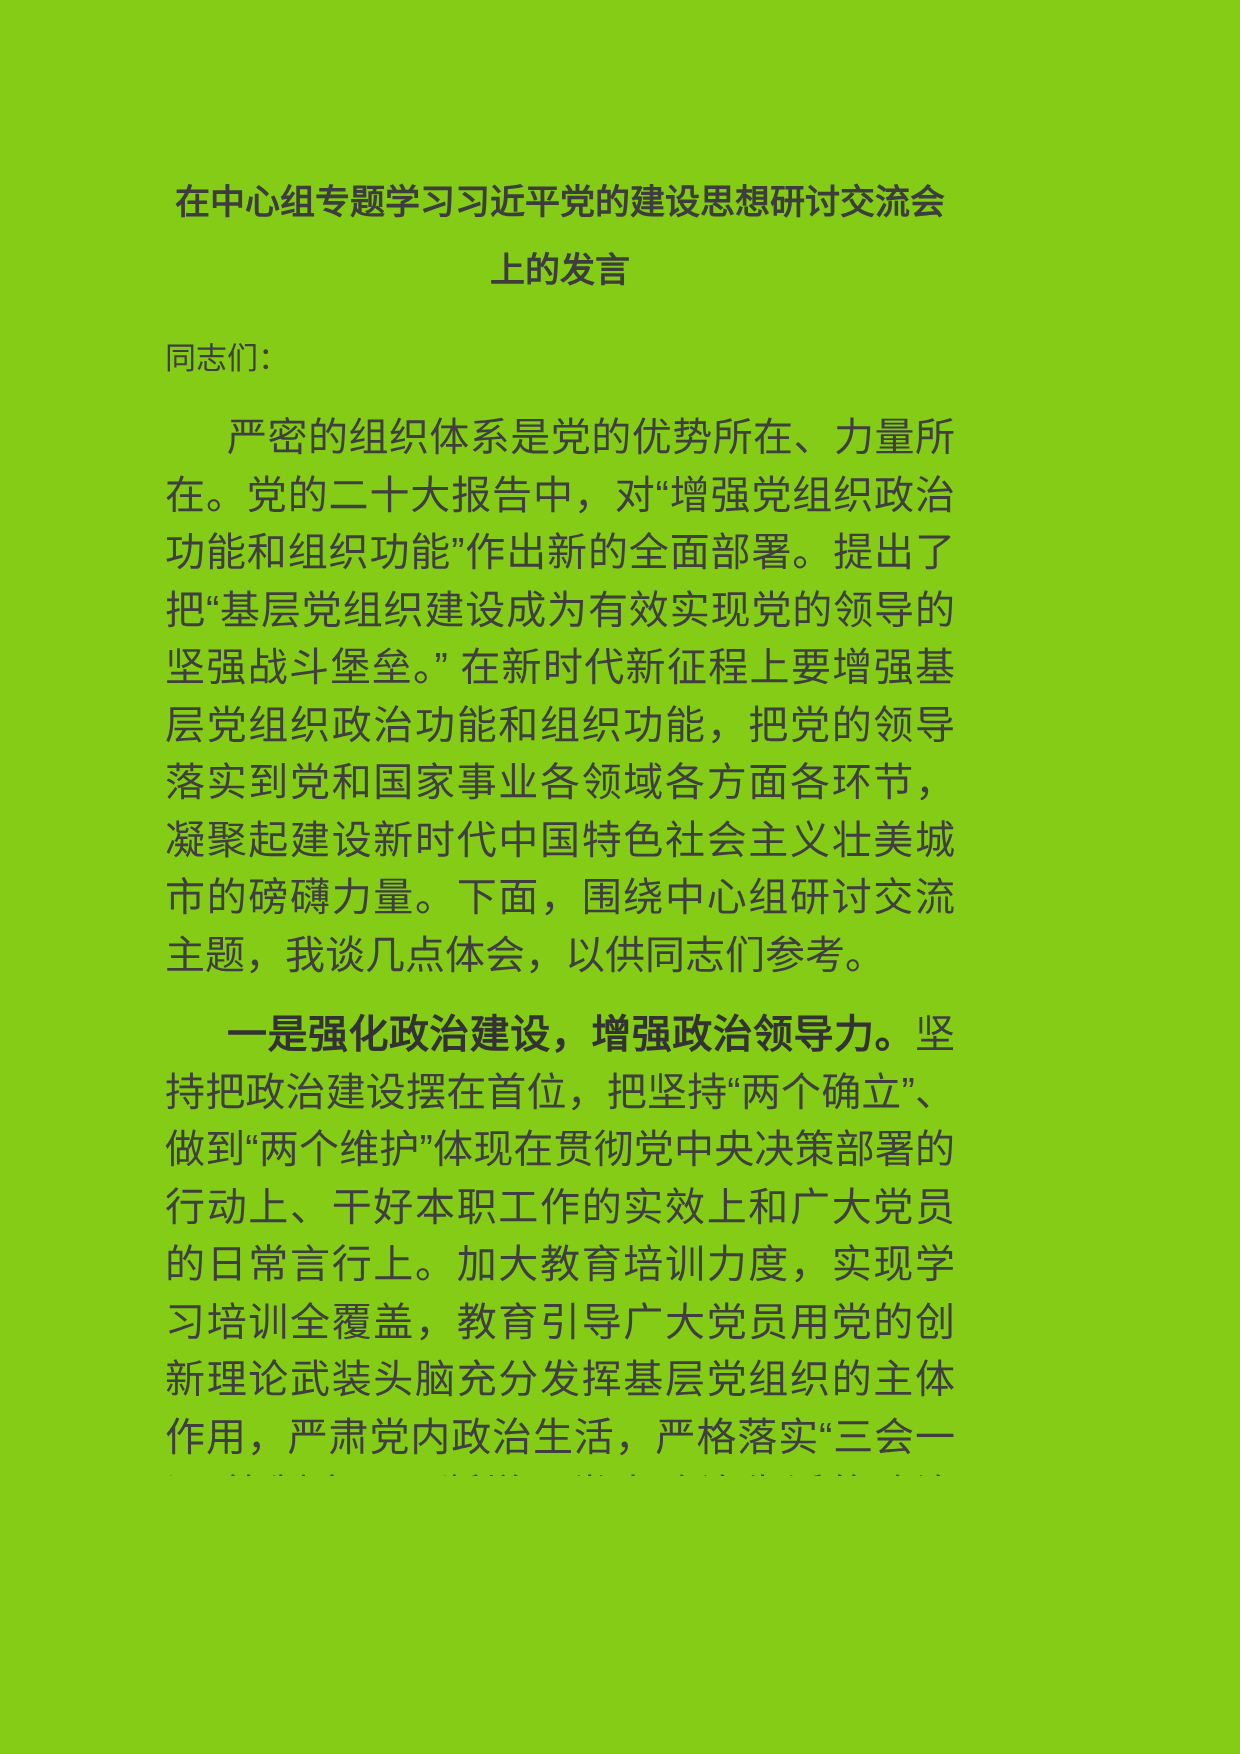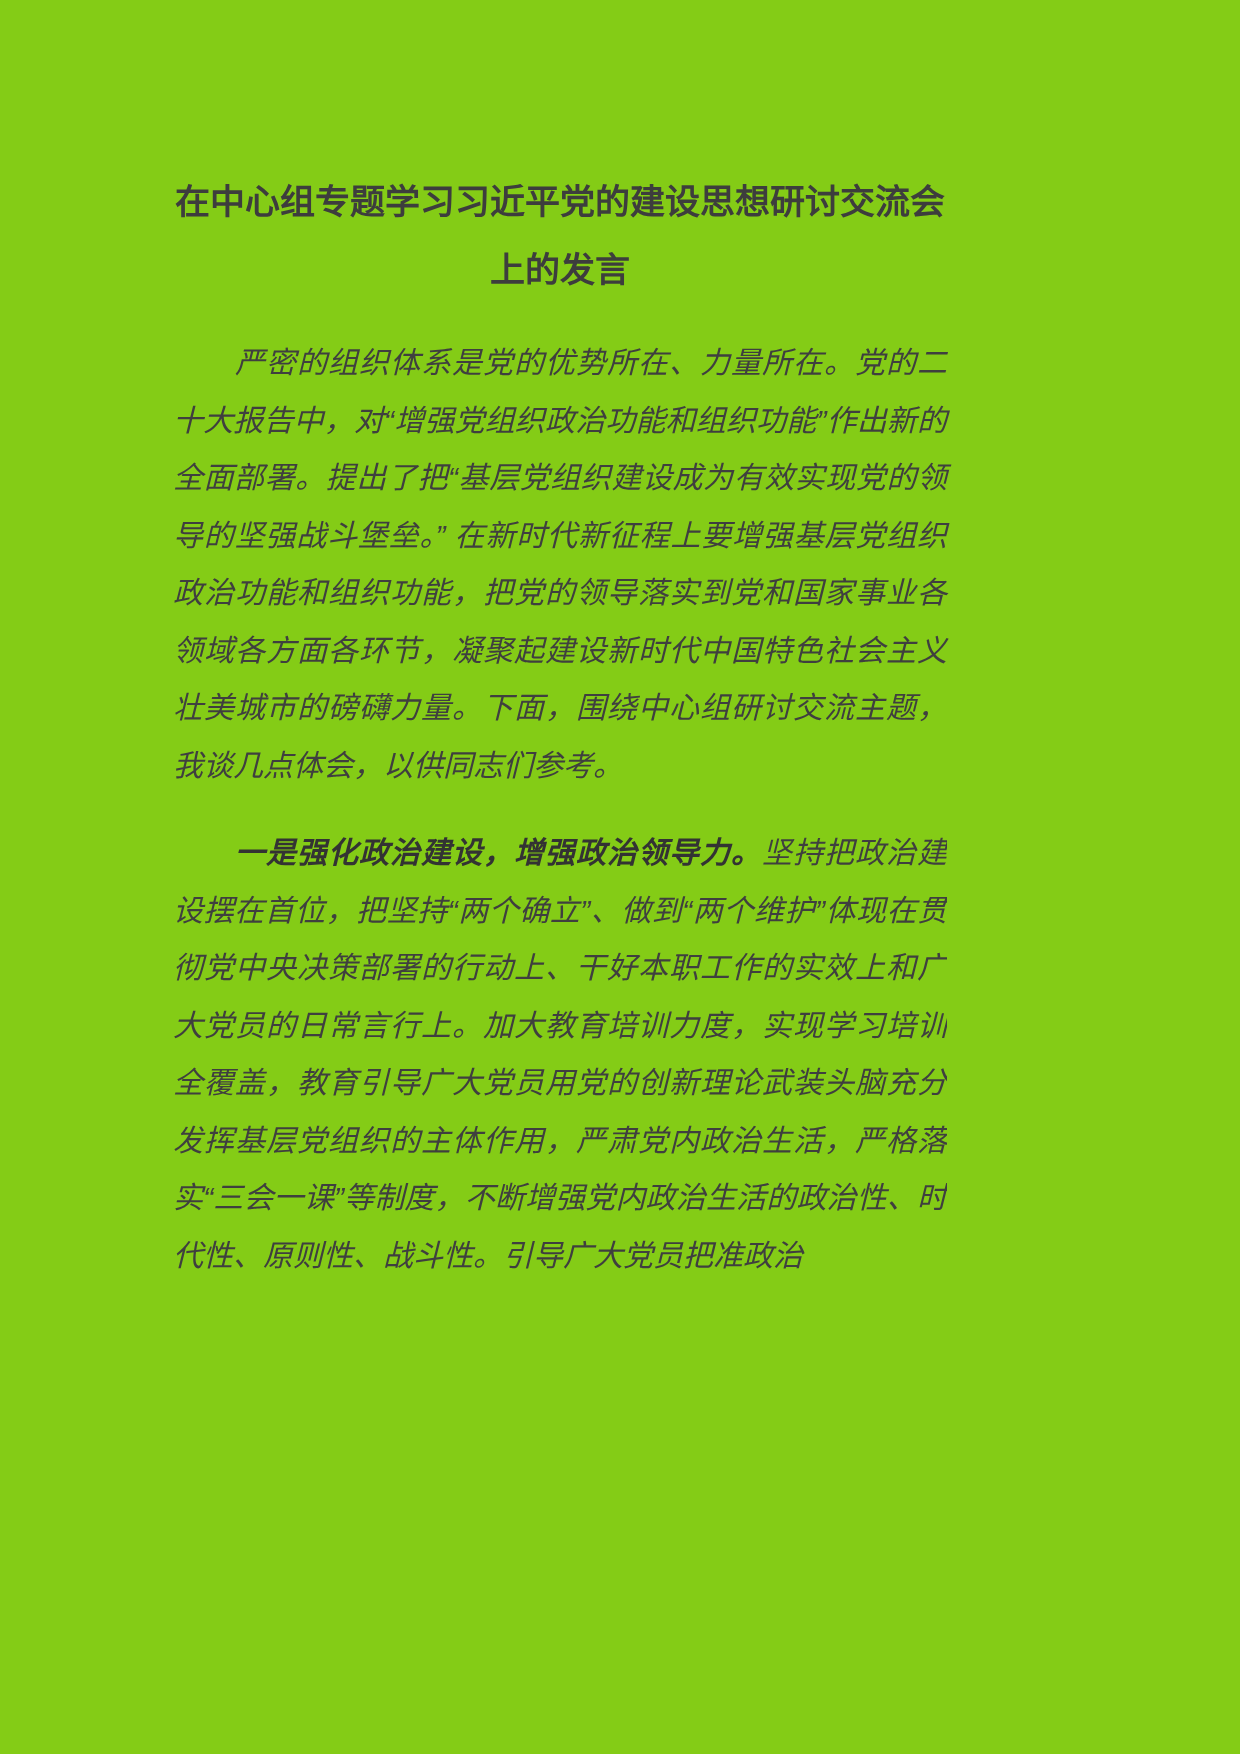--- a/index.html
+++ b/index.html
@@ -49,31 +49,30 @@
     margin: 0;
     padding: 0;
     font-size: 31px;
     line-height: 56px;
     color: #3f3f3f;
     padding-top: 27px;
     text-indent: 0;
   }
 
   .para {
-    margin: 8px;
+    margin: 0;
     padding: 0;
-    font-size: 30px;
+    font-size: 40px;
     line-height: 57.5px;
     color: #3f3f3f;
     text-indent: 62px;
     text-align: justify;
     text-justify: inter-ideograph;
     padding-top: 22px;
     word-break: break-all;
-    font-style: italic;
   }
 
   .para .lead {
     font-weight: bold;
     color: #333333;
   }
 
   
   .para.clipped {
     max-height: 470px;
@@ -81,20 +80,21 @@
   }
 </style>
 </head>
 <body>
 
 <div class="page">
   <div class="page-body">
 
     <h1 class="doc-title">在中心组专题学习习近平党的建设思想研讨交流会上的发言</h1>
 
+    <p class="salutation">同志们：</p>
 
     <p class="para">严密的组织体系是党的优势所在、力量所在。党的二十大报告中，对“增强党组织政治功能和组织功能”作出新的全面部署。提出了把“基层党组织建设成为有效实现党的领导的坚强战斗堡垒。” 在新时代新征程上要增强基层党组织政治功能和组织功能，把党的领导落实到党和国家事业各领域各方面各环节，凝聚起建设新时代中国特色社会主义壮美城市的磅礴力量。下面，围绕中心组研讨交流主题，我谈几点体会，以供同志们参考。</p>
 
     <p class="para clipped">
       <span class="lead">一是强化政治建设，增强政治领导力。</span><span>坚持把政治建设摆在首位，把坚持“两个确立”、做到“两个维护”体现在贯彻党中央决策部署的行动上、干好本职工作的实效上和广大党员的日常言行上。加大教育培训力度，实现学习培训全覆盖，教育引导广大党员用党的创新理论武装头脑充分发挥基层党组织的主体作用，严肃党内政治生活，严格落实“三会一课”等制度，不断增强党内政治生活的政治性、时代性、原则性、战斗性。引导广大党员把准政治</span>
     </p>
 
   </div>
 </div>
 

